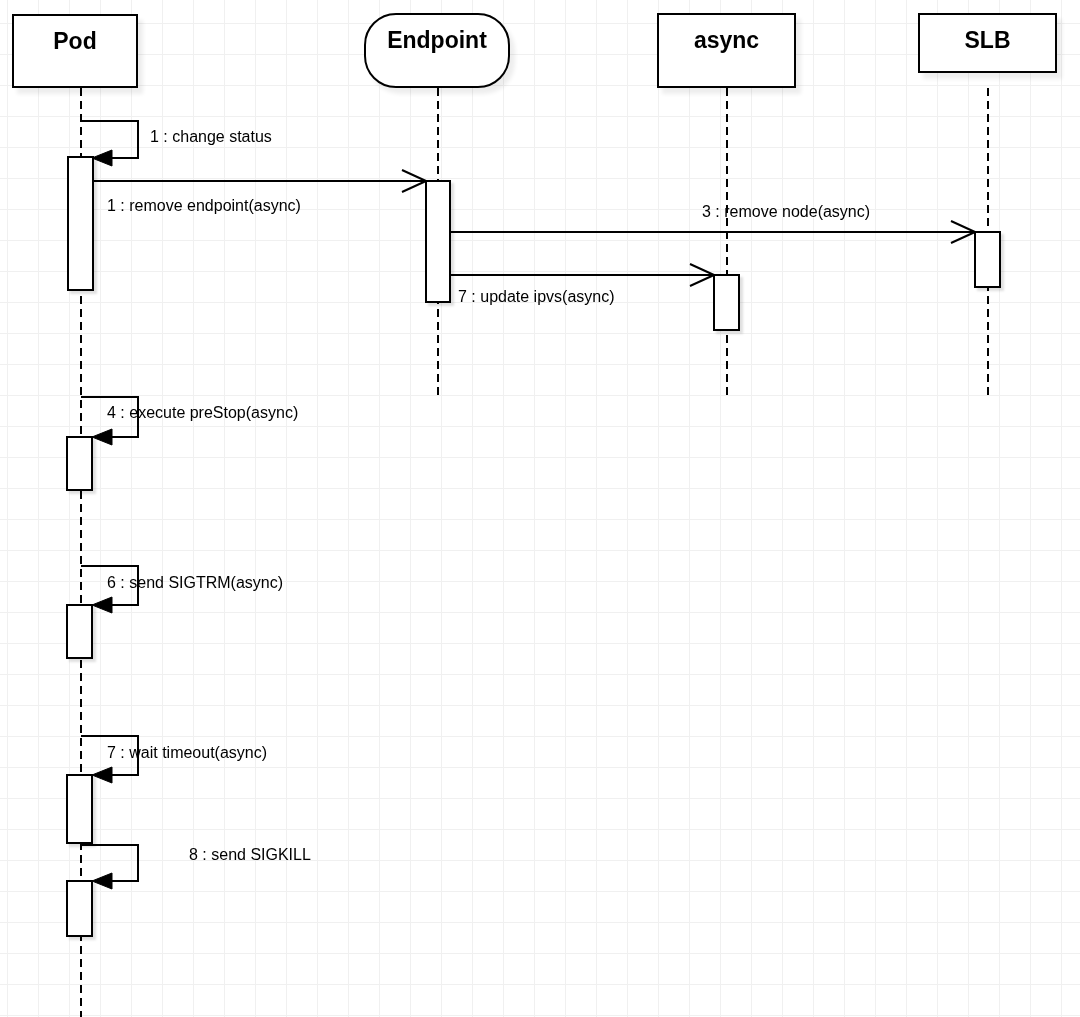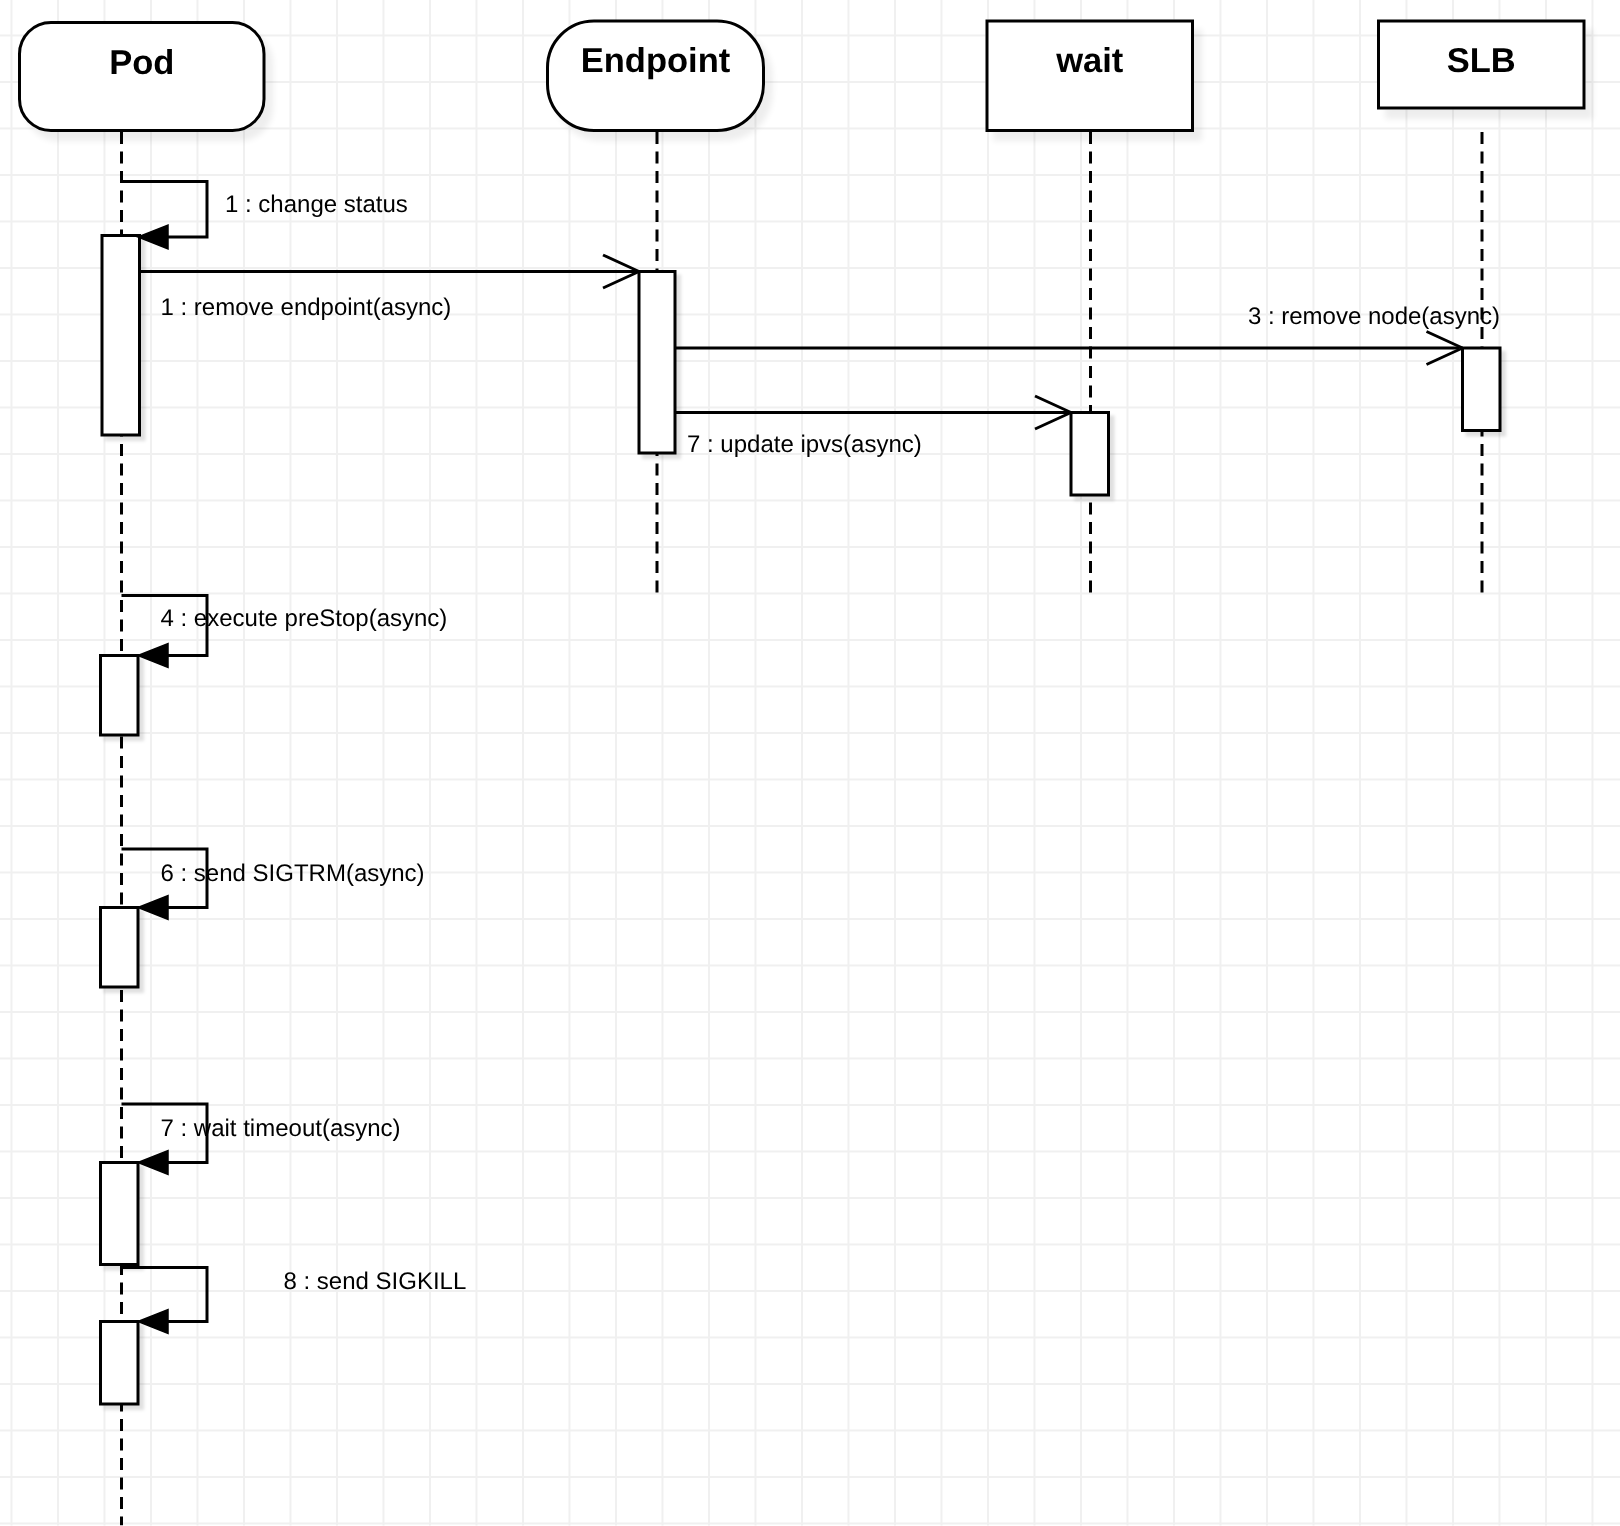--- a/index.html
+++ b/index.html
@@ -32,33 +32,33 @@
     border: 2px solid #000000;
     box-shadow: 5px 6px 4px rgba(0,0,0,0.07);
     display: flex;
     justify-content: center;
     align-items: flex-start;
     padding-top: 11px;
     font-size: 23px;
     font-weight: bold;
     line-height: 28px;
   }
-  .actor-pod      { left: 12px;  top: 14px; width: 165px; height: 74px; border-radius: 22px; }
+  .actor-pod      { left: 12px;  top: 14px; width: 126px; height: 74px; }
   .actor-endpoint { left: 364px; top: 13px; width: 146px; height: 75px; border-radius: 32px; }
   .actor-ipvs     { left: 657px; top: 13px; width: 139px; height: 75px; }
   .actor-slb      { left: 918px; top: 13px; width: 139px; height: 60px; }
   .msg-label {
     position: absolute;
     font-size: 16px;
     line-height: 26px;
     white-space: nowrap;
   }
   .msg-1 { left: 150px; top: 124px; }
   .msg-2 { left: 107px; top: 193px; }
-  .msg-3 { left: 734px; top: 199px; width: 266px; text-align: right; }
+  .msg-3 { left: 702px; top: 199px; width: 266px; }
   .msg-4 { left: 458px; top: 284px; }
   .msg-5 { left: 107px; top: 400px; }
   .msg-6 { left: 107px; top: 570px; }
   .msg-7 { left: 107px; top: 740px; }
   .msg-8 { left: 150px; top: 842px; margin-left: 39px; }
 </style>
 </head>
 <body>
 
 <svg id="diagram-svg" viewBox="0 0 1080 1017" xmlns="http://www.w3.org/2000/svg">
@@ -127,21 +127,21 @@
   </g>
 </svg>
 
 <div class="actor-box actor-pod">
   <span>Pod</span>
 </div>
 <div class="actor-box actor-endpoint">
   <span>Endpoint</span>
 </div>
 <div class="actor-box actor-ipvs">
-  <span>wait</span>
+  <span>async</span>
 </div>
 <div class="actor-box actor-slb">
   <span>SLB</span>
 </div>
 
 <div class="msg-label msg-1">1 : change status</div>
 <div class="msg-label msg-2">1 : remove endpoint(async)</div>
 <div class="msg-label msg-3">3 : remove node(async)</div>
 <div class="msg-label msg-4">7 : update ipvs(async)</div>
 <div class="msg-label msg-5">4 : execute preStop(async)</div>

